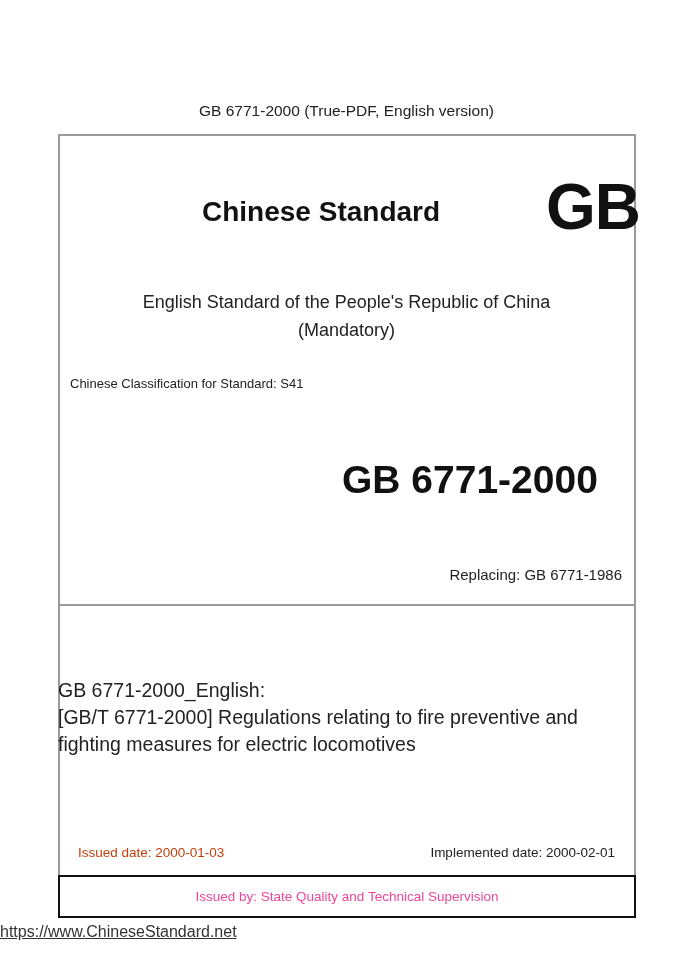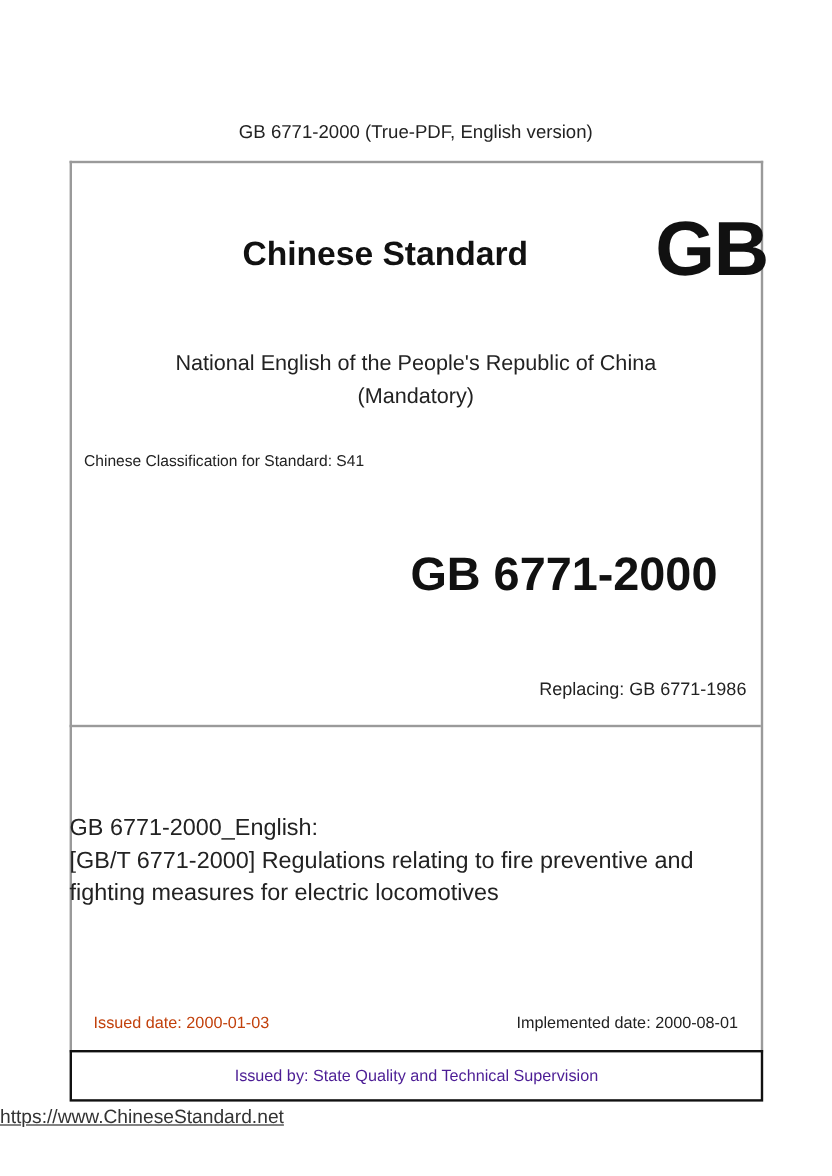--- a/index.html
+++ b/index.html
@@ -10,52 +10,52 @@
     .divider { left: 58px; top: 574px; width: 576px; height: 2px; background: #9a9a9a; }
     .cs-title { top: 166px; left: 202px; font-size: 28px; font-weight: bold; }
     .gb-logo { top: 140px; left: 546px; font-size: 64px; font-weight: bold; letter-spacing: -1px; }
     .national { top: 258px; left: 0; width: 693px; text-align: center; font-size: 18px; line-height: 28px; color: #222; }
     .classification { top: 346px; left: 70px; font-size: 13px; color: #222; }
     .std-number { top: 428px; left: 342px; font-size: 39px; font-weight: bold; }
     .replacing { top: 536px; right: 71px; font-size: 15px; color: #222; }
     .doc-title { top: 647px; left: 58px; width: 578px; text-align: left; font-size: 19.5px; line-height: 27px; color: #222; }
     .issued-date { top: 815px; left: 78px; font-size: 13.5px; color: #c2410c; }
     .impl-date { top: 815px; right: 78px; font-size: 13.5px; color: #222; }
-    .issuer-box { left: 58px; top: 845px; width: 574px; height: 39px; border: 2px solid #111; display: flex; align-items: center; justify-content: center; font-size: 13.5px; color: #4c1d95; }
+    .issuer-box { left: 58px; top: 845px; width: 574px; height: 39px; border: 2px solid #111; display: flex; align-items: center; justify-content: center; font-size: 13.5px; color: #ec4899; }
     .url { top: 893px; left: 0; width: 693px; text-align: left; font-size: 16px; color: #333; }
     .url a { color: #333; text-decoration: underline; }
   </style>
 </head>
 <body>
 
 <div class="abs header-title">GB 6771-2000 (True-PDF, English version)</div>
 
 <div class="abs outer"></div>
 <div class="abs divider"></div>
 
 <div class="abs cs-title">Chinese Standard</div>
 <div class="abs gb-logo">GB</div>
 
 <div class="abs national">
-  <div>National English of the People's Republic of China</div>
+  <div>English Standard of the People's Republic of China</div>
   <div>(Mandatory)</div>
 </div>
 
 <div class="abs classification">Chinese Classification for Standard: S41</div>
 <div class="abs std-number">GB 6771-2000</div>
 <div class="abs replacing">Replacing: GB 6771-1986</div>
 
 <div class="abs doc-title">
   <div>GB 6771-2000_English:</div>
   <div>[GB/T 6771-2000] Regulations relating to fire preventive and</div>
   <div>fighting measures for electric locomotives</div>
 </div>
 
 <div class="abs issued-date">Issued date: 2000-01-03</div>
-<div class="abs impl-date">Implemented date: 2000-08-01</div>
+<div class="abs impl-date">Implemented date: 2000-02-01</div>
 
 <div class="abs issuer-box">
   <span>Issued by: State Quality and Technical Supervision</span>
 </div>
 
 <div class="abs url">
   <a>https://www.ChineseStandard.net</a>
 </div>
 
 </body></html>

